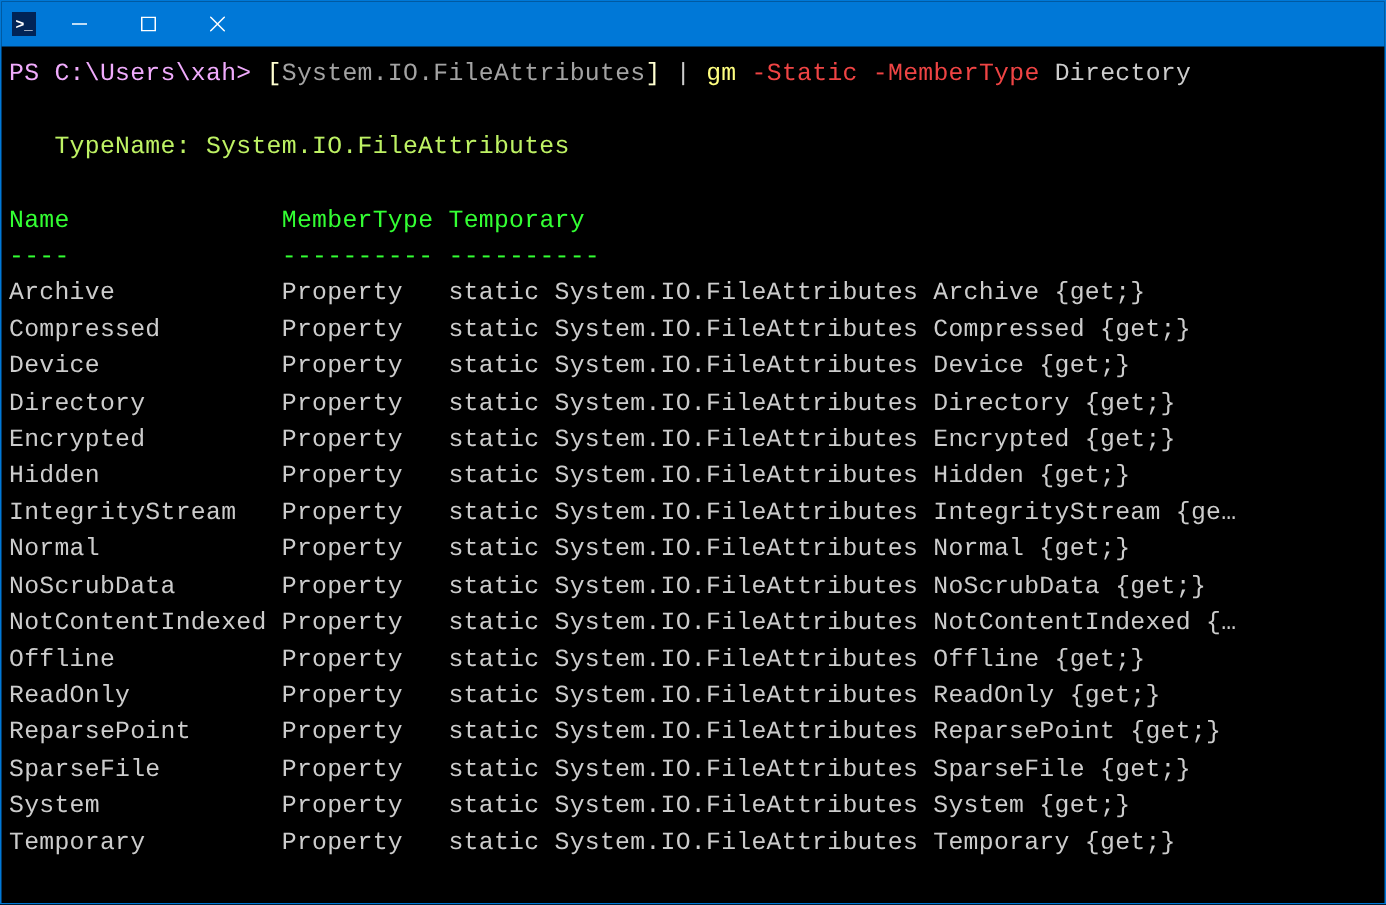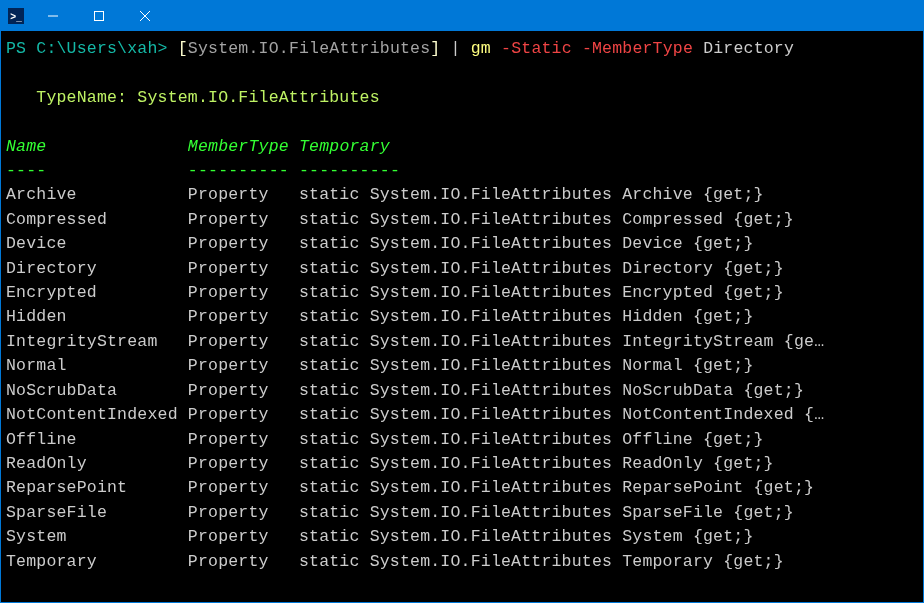--- a/index.html
+++ b/index.html
@@ -60,21 +60,21 @@
     }
     .terminal {
       padding: 6px 5px 2px 5px;
       font-size: 16.5px;
       line-height: 1.48;
       color: #ccc;
       white-space: pre;
       letter-spacing: 0.2px;
     }
     .ps-prompt {
-      color: #14b8a6;
+      color: #f0abfc;
       text-align: right;
     }
     .ps-bracket {
       color: #ffffd0;
     }
     .ps-type {
       color: #a3a3a3;
     }
     .ps-pipe {
       color: #ccc;
@@ -84,21 +84,20 @@
       margin-top: 41px;
     }
     .ps-param {
       color: #ef4444;
     }
     .ps-arg {
       color: #ccc;
     }
     .header-green {
       color: #33ff33;
-      font-style: italic;
     }
     .underline-green {
       color: #33ff33;
     }
     .row {
       color: #bef264;
     }
   </style>
 </head>
 <body>

